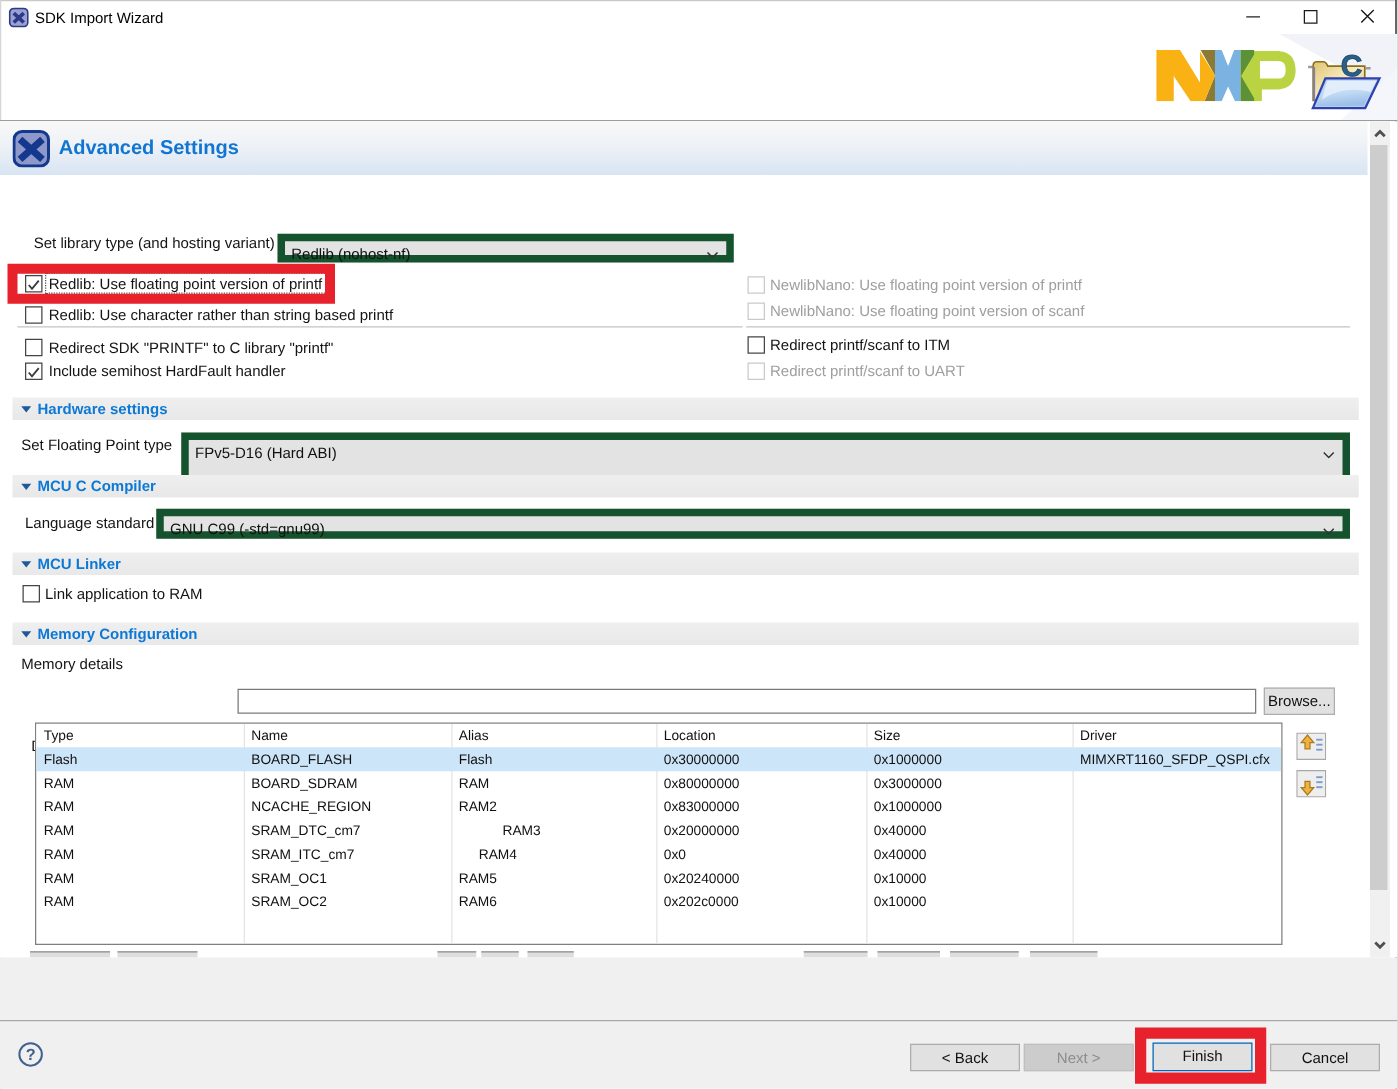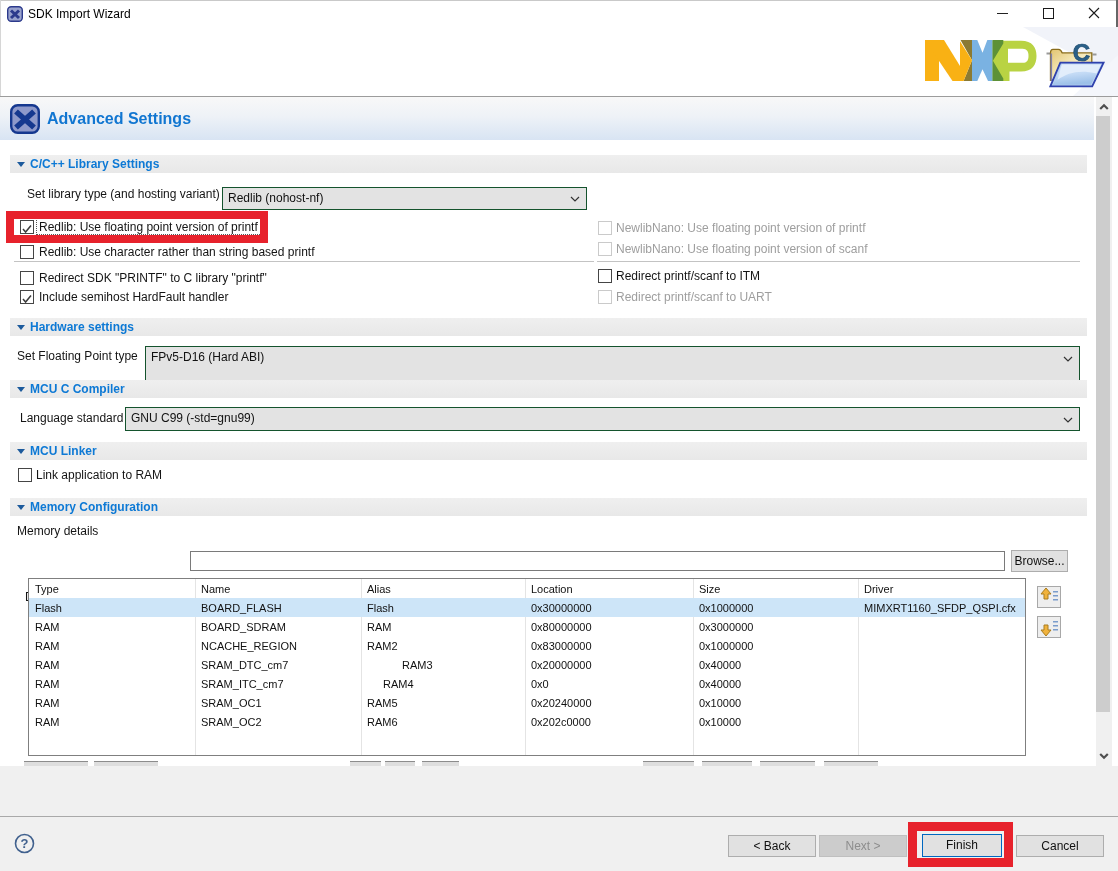--- a/index.html
+++ b/index.html
@@ -7,21 +7,21 @@
        font-family:"Liberation Sans", sans-serif;background:#fff;}
   .abs{position:absolute;}
   .lbl{position:absolute;font-size:12px;color:#141414;white-space:nowrap;}
   .glbl{position:absolute;font-size:12px;color:#9e9e9e;white-space:nowrap;}
   .cb{position:absolute;width:12px;height:12px;border:1px solid #454545;background:#fff;}
   .cbd{position:absolute;width:12px;height:12px;border:1px solid #cacaca;background:#fff;}
   .band{position:absolute;left:10px;width:1077px;height:18px;background:linear-gradient(#efefef,#e8e8e8);}
   .bandt{position:absolute;left:20px;top:2px;font-size:12px;font-weight:bold;color:#0d79d5;white-space:nowrap;}
   .arr{position:absolute;left:7px;top:7px;width:0;height:0;
        border-left:4.5px solid transparent;border-right:4.5px solid transparent;border-top:5px solid #1c5a9c;}
-  .combo{position:absolute;height:23px;background:#e3e3e3;border:1px solid #14532d;box-sizing:border-box;}
+  .combo{position:absolute;height:23px;background:#e3e3e3;border:6px solid #14532d;box-sizing:border-box;}
   .combo .tx{position:absolute;left:5px;top:3px;font-size:12px;color:#111;white-space:nowrap;}
   .sep{position:absolute;height:1px;background:#c3c3c3;}
   .btn{position:absolute;background:#e1e1e1;border:1px solid #adadad;box-sizing:border-box;
        font-size:12px;color:#111;text-align:center;}
   .cell{position:absolute;font-size:11px;color:#111;white-space:nowrap;top:3px;}
 </style>
 </head>
 <body>
 
 <div class="abs" style="left:0;top:0;width:1118px;height:1px;background:#c9c9c9;"></div>
@@ -81,24 +81,20 @@
 
 <div class="abs" style="left:0;top:97px;width:1118px;height:669px;background:#fff;overflow:hidden;">
 <div class="abs" style="left:0;top:0;width:1094px;height:43px;
      background:linear-gradient(180deg,#f8f8f8 0%,#eef2f7 45%,#d8e4f3 100%);"></div>
 <div class="abs" id="xicon" style="left:10px;top:7px;width:28px;height:28px;"><svg width="30" height="30">
         <rect x="1.2" y="1.2" width="27.6" height="27.6" rx="6.5" fill="#8e99ca" stroke="#15388f" stroke-width="2.4"></rect>
         <path d="M6 7.5 L24 23.5 M24 7.5 L6 23.5" stroke="#15388f" stroke-width="5.6"></path>
       </svg></div>
 <div class="abs" style="left:47px;top:13px;font-size:16px;font-weight:bold;color:#1176d1;">Advanced Settings</div>
 
-<div class="band" style="top:58px;">
-      <div class="arr"></div>
-      <div class="bandt">C/C++ Library Settings</div>
-    </div>
 <div class="lbl" style="left:27px;top:90px;">Set library type (and hosting variant)</div>
 <div class="combo" style="left:222px;top:90px;width:365px;">
   <div class="tx">Redlib (nohost-nf)</div>
   <svg class="abs" style="right:6px;top:8px;" width="10" height="6">
         <path d="M1 1 L5 5 L9 1" stroke="#333" stroke-width="1.2" fill="none"></path>
       </svg>
 </div>
 
 <div class="cb" style="left:20px;top:123px;"><svg width="12" height="12">
         <path d="M2 6 L4.6 9 L10 2.5" stroke="#3c3c3c" stroke-width="1.5" fill="none"></path>

